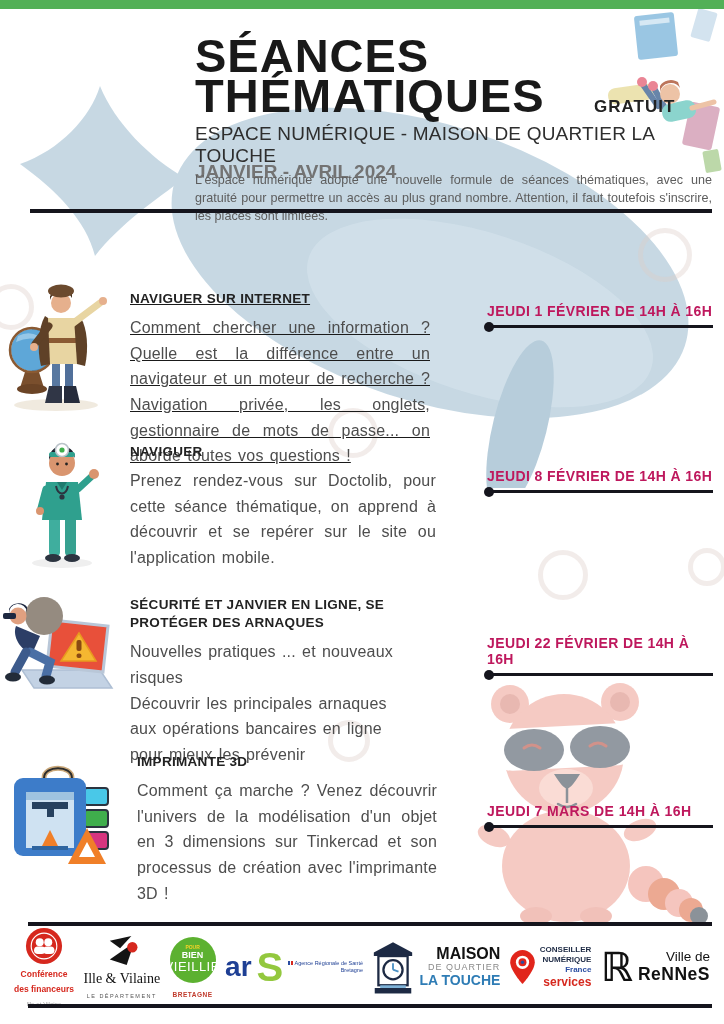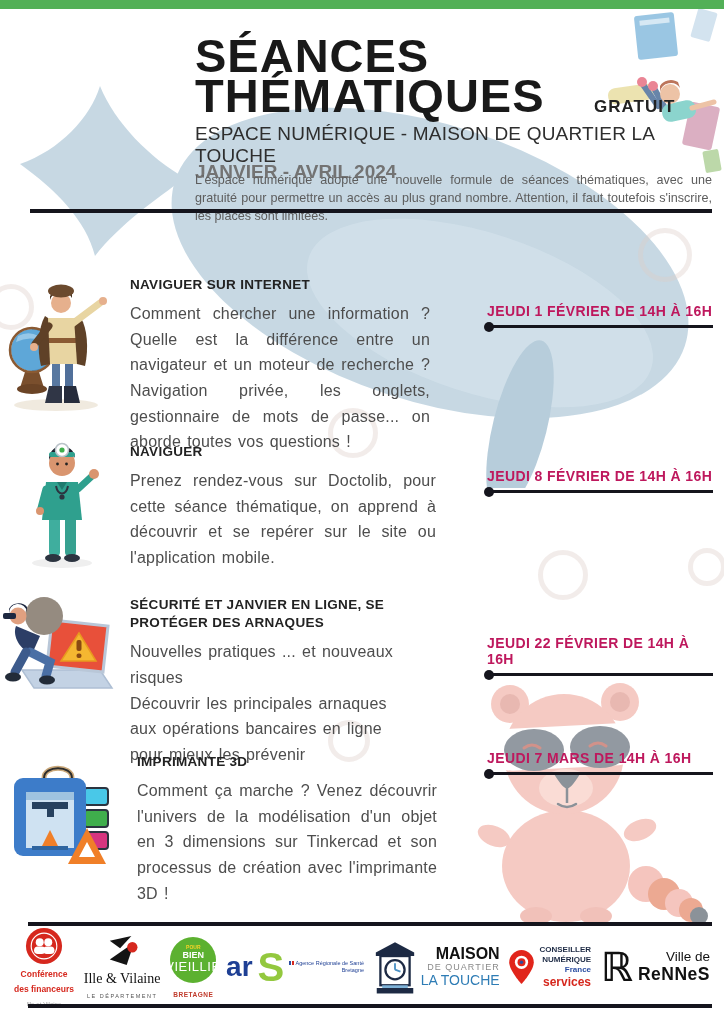--- a/index.html
+++ b/index.html
@@ -48,21 +48,21 @@
   .bv-pour{font-size:5px;font-weight:bold;color:#f5d327;}
   .bv-bien{font-size:9px;font-weight:bold;color:#fff;}
   .bv-vieillir{font-size:13px;font-weight:normal;color:#fff;letter-spacing:.5px;}
   .bv-region{font-size:6.5px;font-weight:bold;color:#c03a2b;margin-top:3px;letter-spacing:.5px;}
   .ars-ar{font-size:28px;font-weight:bold;color:#1e3f94;line-height:.9;}
   .ars-s{font-size:40px;font-weight:bold;color:#93c83e;line-height:.8;}
   .ars-small{font-size:5.5px;color:#1e3f94;line-height:1.3;}
   .flag{display:inline-block;width:5px;height:3.5px;background:linear-gradient(90deg,#2b4ea2 33%,#fff 33%,#fff 66%,#d6281e 66%);}
   .mq-1{font-size:16px;font-weight:bold;color:#111;line-height:1;}
   .mq-2{font-size:9px;color:#8a8a8a;letter-spacing:1px;line-height:1.25;}
-  .mq-3{font-size:14px;font-weight:normal;color:#2e7cb5;line-height:1.05;}
+  .mq-3{font-size:14px;font-weight:bold;color:#2e7cb5;line-height:1.05;}
   .cn-1{font-size:8px;font-weight:bold;color:#1d2a44;line-height:1.25;}
   .cn-fr{font-size:8px;font-weight:bold;color:#2b4ea2;line-height:1.2;margin-left:20px;}
   .cn-sv{font-size:12px;font-weight:bold;color:#d6281e;line-height:1.2;}
   .rn-logo{font-family:"DejaVu Sans",sans-serif;font-size:40px;font-weight:bold;color:#111;line-height:.9;}
   .rn-1{font-size:13.5px;color:#111;line-height:1.1;}
   .rn-2{font-size:17.5px;font-weight:bold;color:#111;line-height:1.05;letter-spacing:.5px;}
 </style>
 </head>
 <body>
 
@@ -129,21 +129,21 @@
     <path d="M41,40 C34,52 33,74 37,90 L46,88 L44,42 Z" fill="#5f4127"></path>
     <path d="M70,42 L73,88 L81,90 C85,72 83,52 77,42 Z" fill="#5f4127"></path>
     <line x1="68" y1="48" x2="96" y2="27" stroke="#e8d5a2" stroke-width="7" stroke-linecap="round"></line>
     <circle cx="99" cy="25" r="4" fill="#e6b08d"></circle>
     <line x1="45" y1="50" x2="31" y2="68" stroke="#5f4127" stroke-width="7" stroke-linecap="round"></line>
     <circle cx="30" cy="71" r="4" fill="#e6b08d"></circle>
     <circle cx="57" cy="27" r="10" fill="#e6b08d"></circle>
     <path d="M46,24 A12,12 0 0 1 68,22 L68,18 A13,9 0 0 0 46,20 Z" fill="#4a3421"></path>
     <ellipse cx="57" cy="15" rx="13" ry="6.5" fill="#6b4a2e"></ellipse>
   </svg>
-  <div class="abs z1 session-content" style="left:130px;top:276px;">
+  <div class="abs z1 session-content" style="left:130px;top:290px;text-decoration:underline;">
     <div class="session-title">NAVIGUER SUR INTERNET</div>
     <div class="session-desc">Comment chercher une information ? Quelle est la différence entre un navigateur et un moteur de recherche ? Navigation privée, les onglets, gestionnaire de mots de passe... on aborde toutes vos questions !</div>
   </div>
   <div class="abs z2 date-block" style="top:303px;">
     <div class="date-text">JEUDI 1 FÉVRIER DE 14H À 16H</div>
     <div class="date-line">
         <span class="date-dot"></span>
       </div>
   </div>
 
@@ -253,21 +253,21 @@
     <rect x="41" y="51" width="7" height="8" fill="#27415f"></rect>
     <polygon points="36,88 52,88 44,72" fill="#f07f28"></polygon>
     <rect x="26" y="88" width="36" height="4" fill="#2f659f"></rect>
     <polygon points="62,106 100,106 81,70" fill="#f07f28"></polygon>
     <polygon points="73,99 89,99 81,84" fill="#ffffff"></polygon>
   </svg>
   <div class="abs z1 session-content" style="left:137px;top:753px;">
     <div class="session-title">IMPRIMANTE 3D</div>
     <div class="session-desc">Comment ça marche ? Venez découvrir l'univers de la modélisation d'un objet en 3 dimensions sur Tinkercad et son processus de création avec l'imprimante 3D !</div>
   </div>
-  <div class="abs z2 date-block" style="top:750px;">
+  <div class="abs z2 date-block" style="top:803px;">
     <div class="date-text">JEUDI 7 MARS DE 14H À 16H</div>
     <div class="date-line">
         <span class="date-dot"></span>
       </div>
   </div>
 
   <div class="abs z1 rule rule-foot-top"></div>
 
   <div class="abs z1 logos">
 

